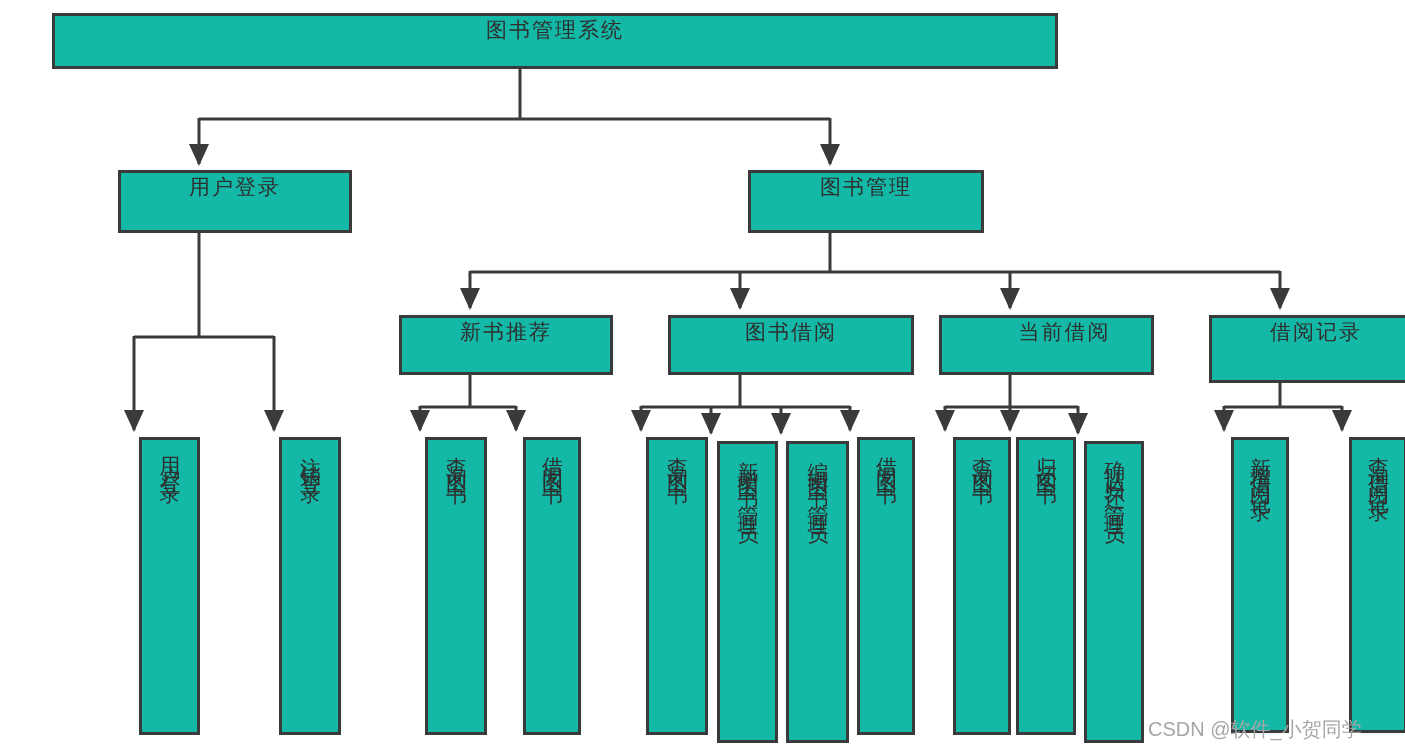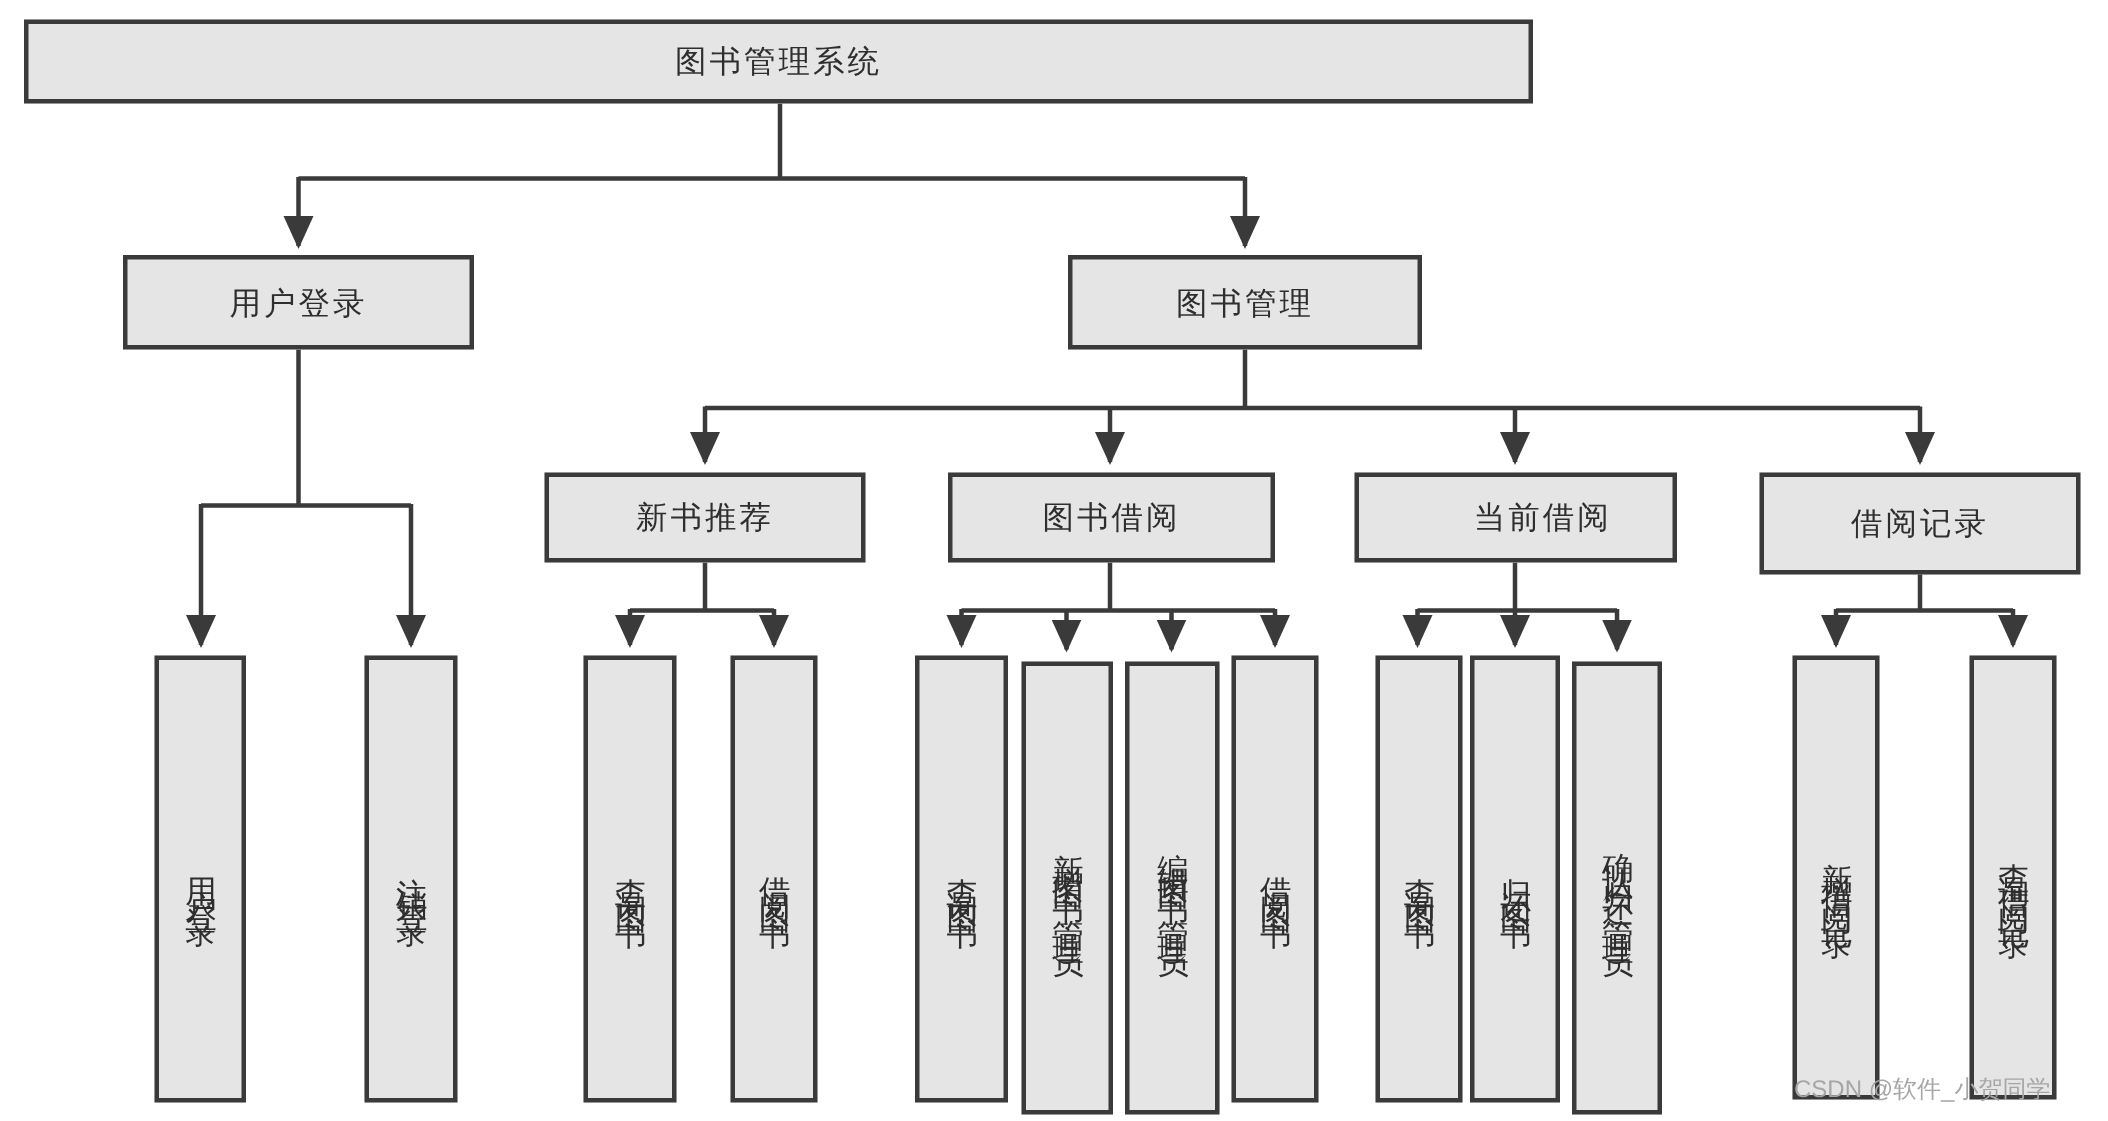--- a/index.html
+++ b/index.html
@@ -16,41 +16,41 @@
     overflow:hidden;
     font-family:"Liberation Serif","DejaVu Serif",serif;
   }
   #wires{position:absolute;left:0;top:0;width:1405px;height:747px;}
   #wires path,#wires line{stroke:var(--line);stroke-width:3;fill:none;}
   #wires polygon{fill:var(--line);stroke:none;}
   .box{
     position:absolute;
     box-sizing:border-box;
     border:3px solid var(--line);
-    background:#e5e5e5;
-    display:flex;align-items:center;justify-content:center;
+    background:#14b8a6;
+    display:flex;align-items:flex-start;justify-content:center;
     color:var(--text);
+    margin-left:36px;
   }
   .hbox{font-size:21px;letter-spacing:2px;white-space:nowrap;}
   .vbox{font-size:21px;}
   .vbox .vtext{
     writing-mode:vertical-rl;
     text-orientation:mixed;
     letter-spacing:9px;
     line-height:1;
     white-space:nowrap;
   }
   #watermark{
     position:absolute;
     left:1148px;top:716px;
     font-family:"Liberation Sans","DejaVu Sans",sans-serif;
-    font-size:16px;
+    font-size:20px;
     color:var(--wm);
     white-space:nowrap;
-    margin-left:48px;
   }
 </style>
 </head>
 <body>
 
 <div id="canvas">
 
   <svg id="wires" viewBox="0 0 1405 747" xmlns="http://www.w3.org/2000/svg">
     <defs>
       <marker id="arw" markerWidth="24" markerHeight="22" refX="20" refY="10" orient="auto" markerUnits="userSpaceOnUse">
@@ -113,21 +113,21 @@
   <div class="box hbox" style="left:82px;top:170px;width:234px;height:63px;">
     <span>用户登录</span>
   </div>
   <div class="box hbox" style="left:363px;top:315px;width:214px;height:60px;">
     <span>新书推荐</span>
   </div>
 
   <div class="box hbox" style="left:712px;top:170px;width:236px;height:63px;">
     <span>图书管理</span>
   </div>
-  <div class="box hbox" style="left:632px;top:315px;width:218px;height:60px;">
+  <div class="box hbox" style="left:632px;top:315px;width:246px;height:60px;">
     <span>图书借阅</span>
   </div>
   <div class="box hbox" style="left:903px;top:315px;width:215px;height:60px;padding-left:36px;">
     <span>当前借阅</span>
   </div>
   <div class="box hbox" style="left:1173px;top:315px;width:214px;height:68px;">
     <span>借阅记录</span>
   </div>
 
   <div class="box vbox" style="left:103px;top:437px;width:61px;height:298px;">

